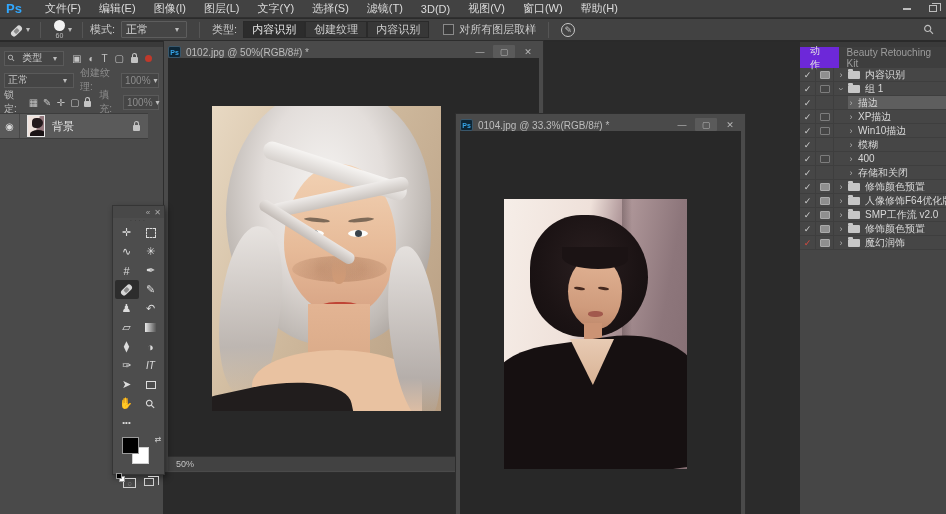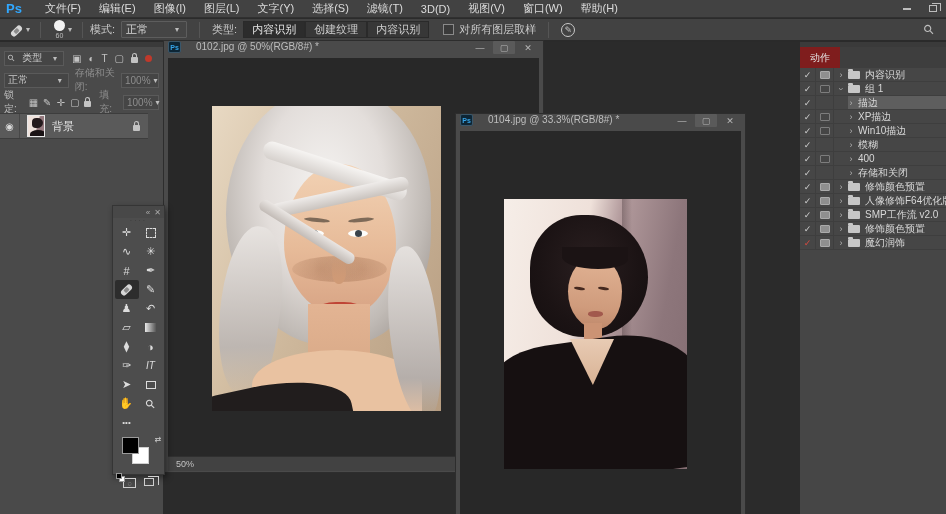--- a/index.html
+++ b/index.html
@@ -83,21 +83,21 @@
   .sw-mini { position:absolute; left:-6px; bottom:-4px; font-size:7px; }
   .sw-mini .m1 { position:absolute; left:0; top:0; width:6px; height:6px; background:#000; border:1px solid #999; z-index:2; }
   .sw-mini .m2 { position:absolute; left:3px; top:3px; width:6px; height:6px; background:#fff; border:1px solid #999; }
   .tb-bottom { display:flex; justify-content:center; gap:8px; margin-top:9px; color:#cfcfcf; }
   .qmask { width:13px; height:10px; border:1px solid #cfcfcf; display:flex; align-items:center; justify-content:center; font-size:7px; }
   .ico-screens { width:10px; height:8px; border:1px solid #cfcfcf; position:relative; display:inline-block; }
   .ico-screens::before { content:""; position:absolute; left:3px; top:-3px; width:10px; height:8px; border:1px solid #cfcfcf; border-left:none; border-bottom:none; }
 
   
   .docwin { position:absolute; background:#4a4a4a; border:1px solid #2d2d2d; }
-  .docwin .titlebar { height:17px; display:flex; align-items:flex-start; font-size:10px; color:#bcbcbc; padding:0 4px;gap:10px; }
+  .docwin .titlebar { height:17px; display:flex; align-items:flex-end; font-size:10px; color:#bcbcbc; padding:0 4px; }
   .doc-ico { width:13px; height:12px; background:#0d2636; border:1px solid #39576b; border-radius:2px; color:#35a4e8;
     font-size:7px; font-weight:bold; display:flex; align-items:center; justify-content:center; margin-right:5px; }
   .doc-controls { margin-left:auto; display:flex; gap:2px; }
   .doc-btn { width:22px; height:13px; display:flex; align-items:center; justify-content:center; color:#b5b5b5; font-size:9px; }
   .doc-btn.maxi { background:#5a5a5a; border-radius:1px; }
   .doc-canvas { position:relative; background:#282828; overflow:hidden; margin:0 4px; }
   #win1 { left:163px; top:40px; width:381px; height:433px; z-index:10; }
   #win1 .doc-canvas { height:398px; }
   #win2 { left:455px; top:113px; width:291px; height:402px; z-index:20; }
   #win2 .doc-canvas { height:384px; }
@@ -146,21 +146,21 @@
     background:linear-gradient(185deg,#dfb091 10%,#cf9b7c 70%,#bd8669 100%); }
   .p2-bang { position:absolute; left:58px; top:48px; width:66px; height:22px; border-radius:0 0 45% 55%; background:#1b1314; }
   .p2-eye { position:absolute; width:11px; height:3px; background:#45291f; border-radius:50%; }
   .p2-lips { position:absolute; left:84px; top:112px; width:15px; height:6px; border-radius:45%; background:#a2594d; }
   .p2-neck { position:absolute; left:80px; top:124px; width:18px; height:26px; background:#cb9374; }
   .p2-top { position:absolute; left:-14px; top:140px; width:214px; height:140px; background:#161011; transform:rotate(-8deg); border-radius:30% 40% 0 0; }
   .p2-vneck { position:absolute; left:66px; top:140px; width:44px; height:46px; background:linear-gradient(180deg,#e8cbb4,#d8b294); clip-path:polygon(0 0,100% 0,52% 100%); z-index:2; }
 
   
   .ap-tabs { height:21px; display:flex; align-items:flex-end; background:#3e3e3e; font-size:10px; }
-  .ap-tab { padding:4px 10px; background:#7f1d1d; color:#e3e3e3; height:21px; display:flex; align-items:center; }
+  .ap-tab { padding:4px 10px; background:#6d28d9; color:#e3e3e3; height:21px; display:flex; align-items:center; }
   .ap-tab2 { padding:4px 8px; color:#9c9c9c; height:21px; display:flex; align-items:center; }
   .ap-list { background:#464646; }
   .ap-row { height:14px; display:flex; align-items:center; font-size:10px; color:#d8d8d8; border-bottom:1px solid #3e3e3e; position:relative; }
   .ap-check { width:16px; text-align:center; color:#cfcfcf; font-size:9px; flex:0 0 16px; border-right:1px solid #3e3e3e; align-self:stretch; display:flex; align-items:center; justify-content:center; }
   .ap-check.red { color:#d84a3f; }
   .ap-dlg { width:18px; flex:0 0 18px; display:flex; align-items:center; justify-content:center; border-right:1px solid #3e3e3e; align-self:stretch; }
   .dlg-on { width:10px; height:8px; background:#8f8f8f; border:1px solid #aaa; border-radius:1px; }
   .dlg-off { width:10px; height:8px; border:1px solid #7d7d7d; border-radius:1px; }
   .ap-arrow { width:14px; text-align:center; color:#b3b3b3; font-size:9px; flex:0 0 14px; }
   .ap-arrow.down { transform:rotate(90deg); }
@@ -246,21 +246,21 @@
         <span>▢</span>
         <span class="ico-lock"></span>
         <span class="red-dot"></span>
       </span>
     </div>
     <div class="lp-row">
       <span class="mini-dd" style="width:76px">
         <span>正常</span>
         <span class="chev">▾</span>
       </span>
-      <span class="dim" style="margin-left:6px">存储和关闭:</span>
+      <span class="dim" style="margin-left:6px">创建纹理:</span>
       <span class="mini-dd dim" style="margin-left:2px;width:38px">
         <span>100%</span>
         <span class="chev">▾</span>
       </span>
     </div>
     <div class="lp-row">
       <span>锁定:</span>
       <span class="lp-icons" style="margin-left:3px;gap:5px">
         <span>▦</span>
         <span>✎</span>
@@ -395,20 +395,21 @@
     </div>
     <div class="tb-bottom">
       <span class="qmask">◌</span>
       <span class="ico-screens"></span>
     </div>
   </div>
 
   <div class="right-col">
     <div class="ap-tabs">
       <span class="ap-tab">动作</span>
+      <span class="ap-tab2">Beauty Retouching Kit</span>
     </div>
     <div class="ap-list">
 
       <div class="ap-row">
         <span class="ap-check">✓</span>
         <span class="ap-dlg">
             <span class="dlg-on"></span>
           </span>
         <span class="ap-arrow">›</span>
         <span class="ifolder"></span>

